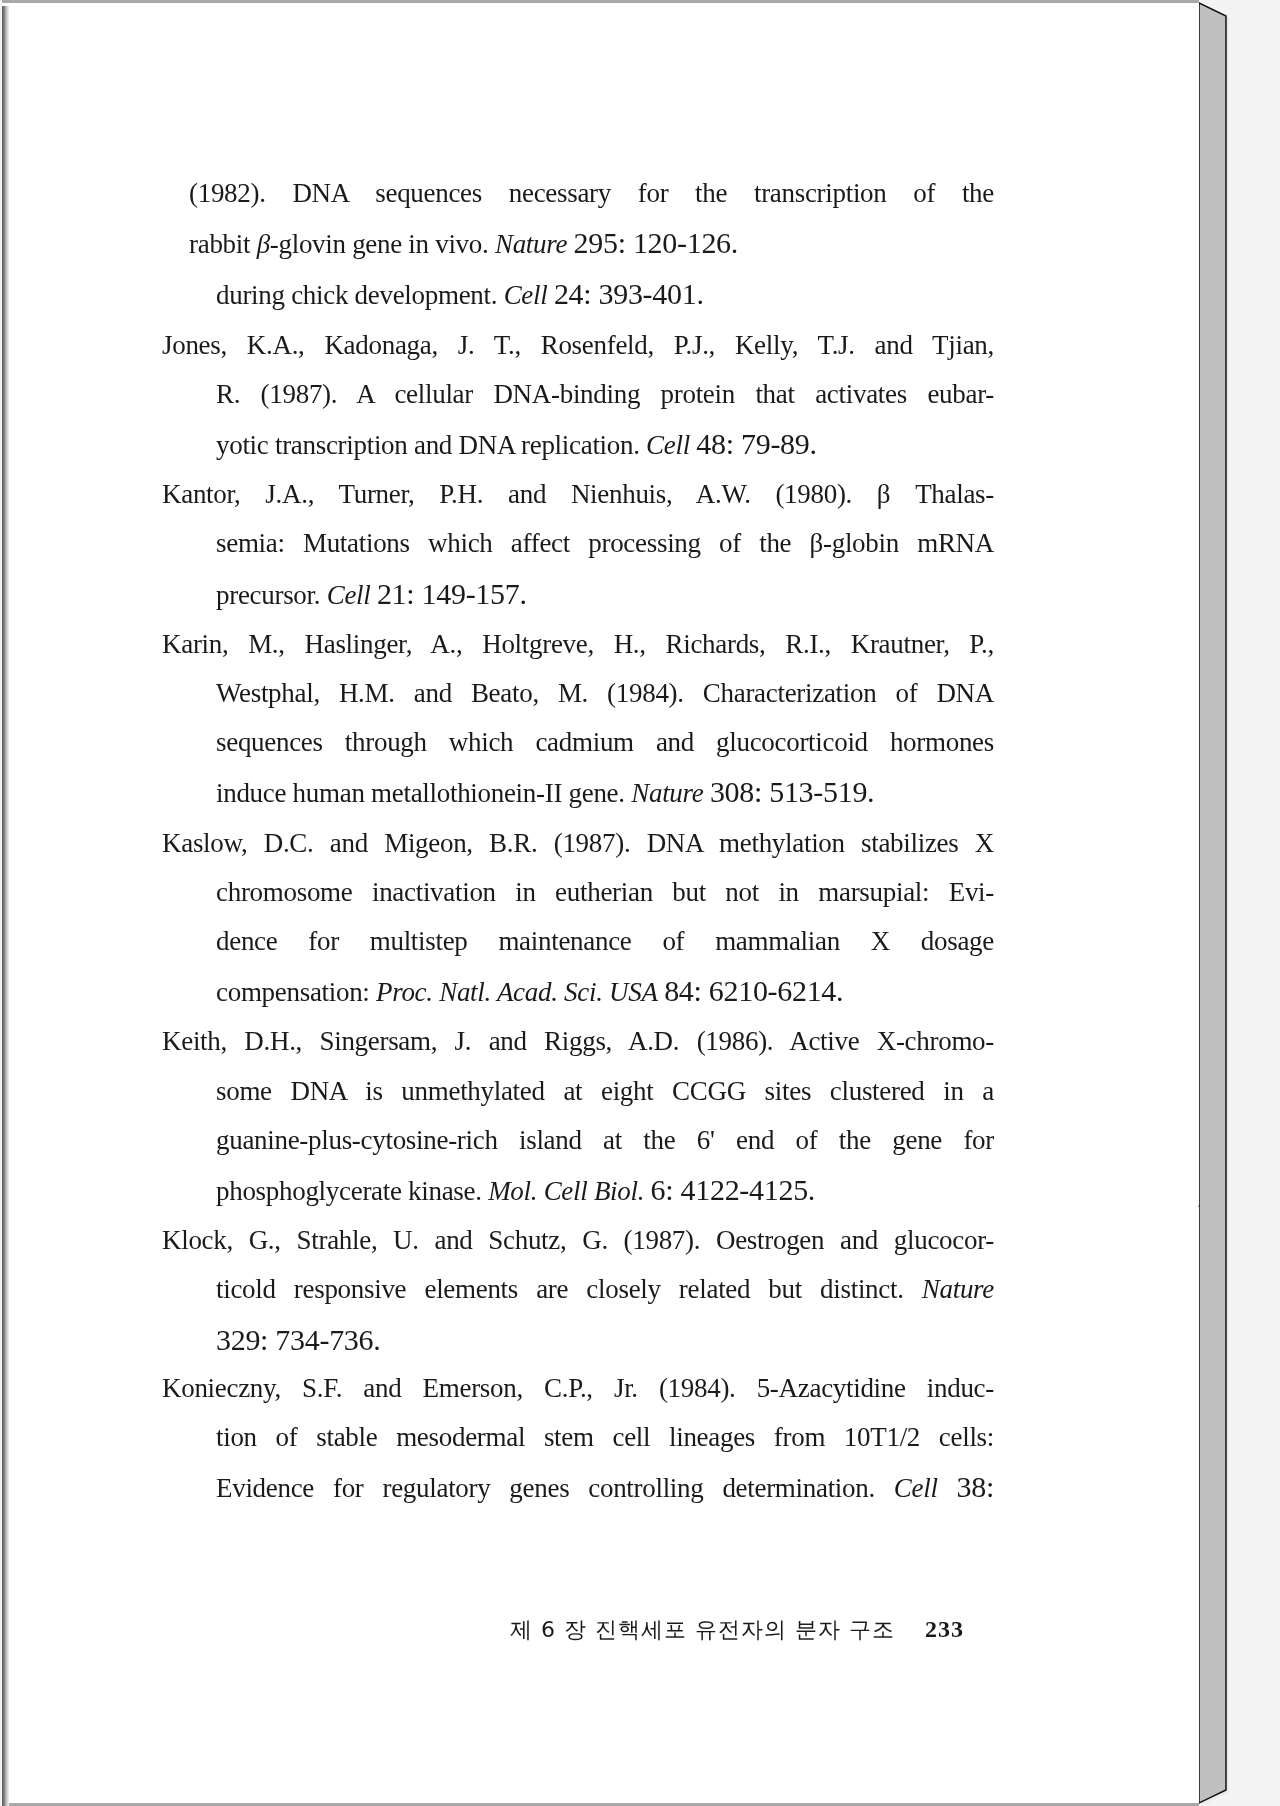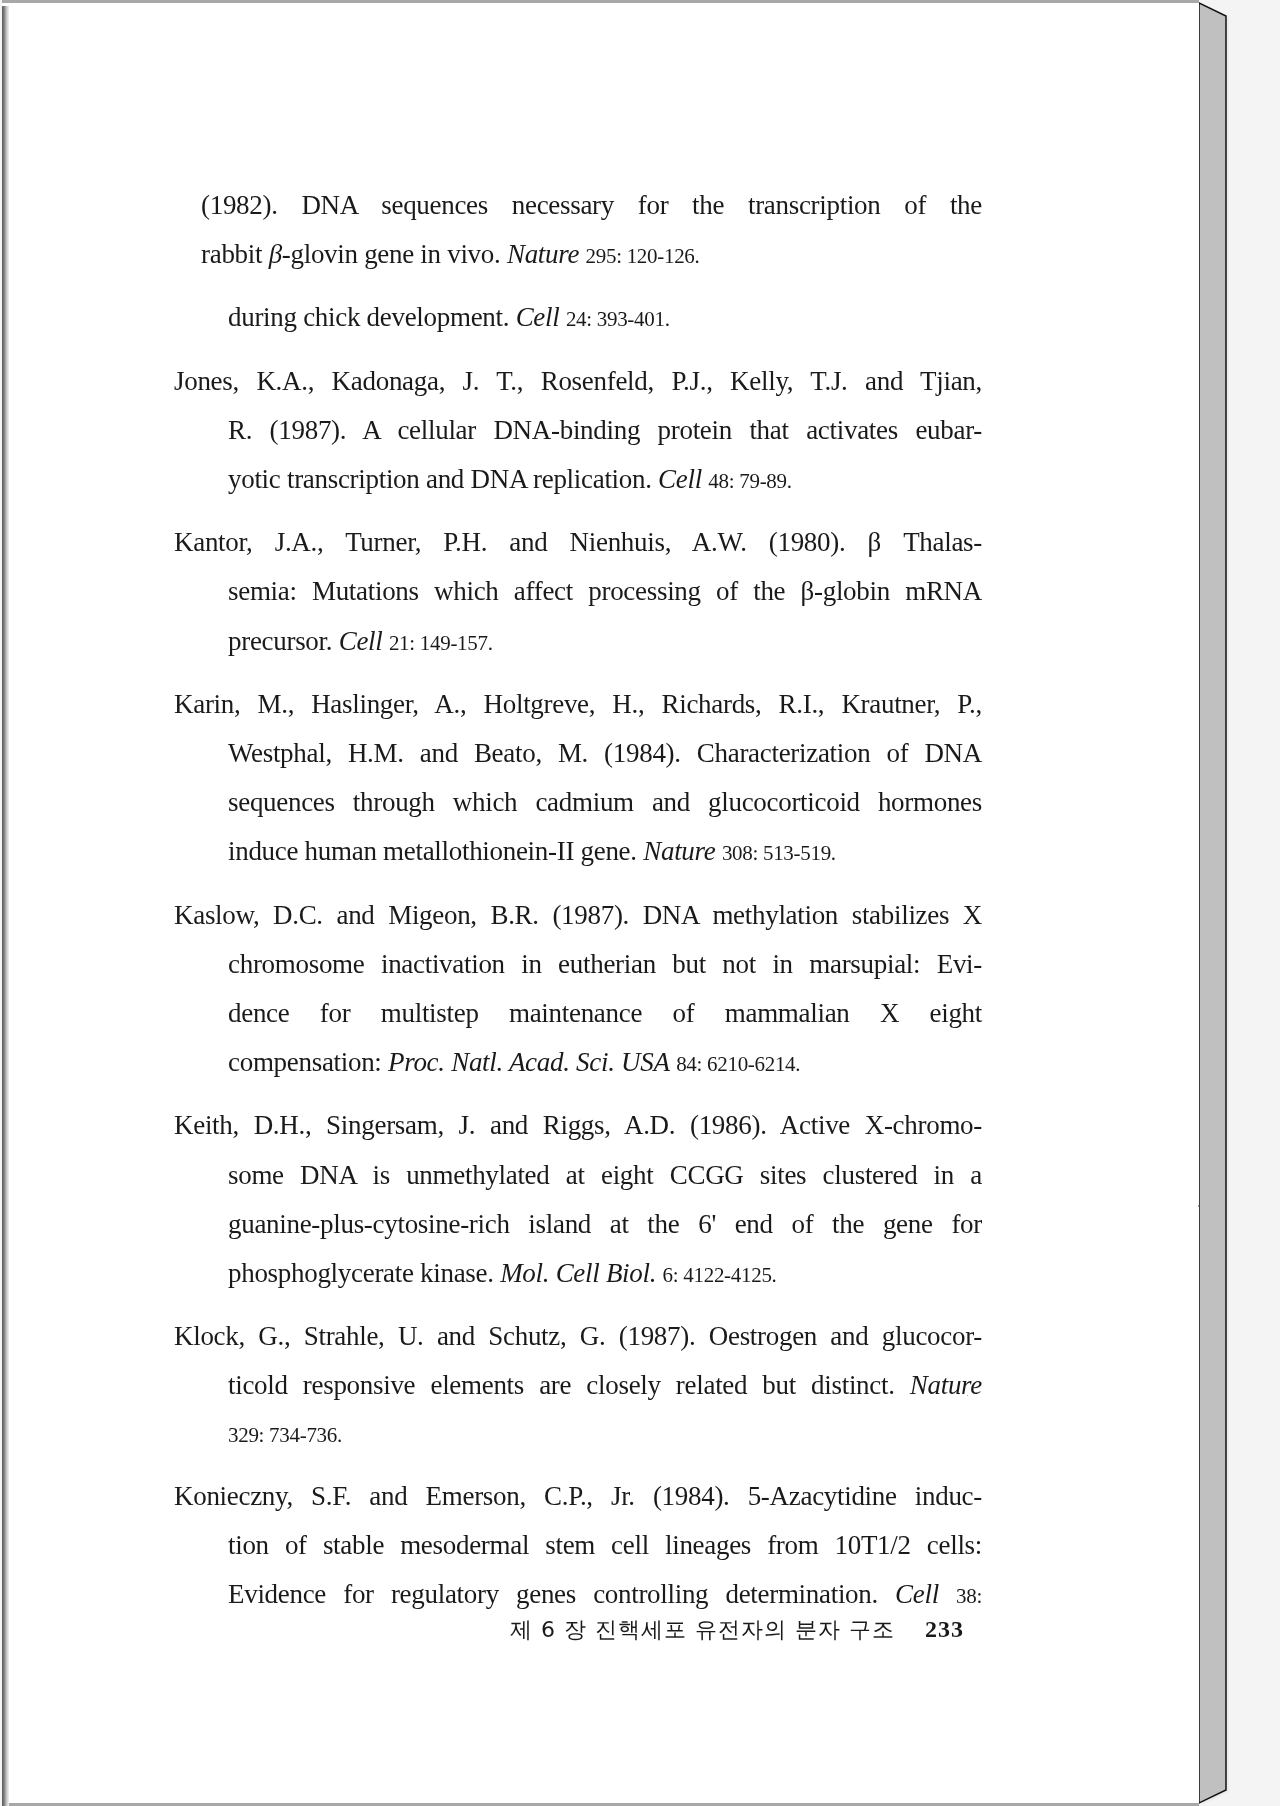--- a/index.html
+++ b/index.html
@@ -47,32 +47,32 @@
     position: absolute;
     left: 160px;
     top: 166px;
     width: 832px;
     font-family: "Liberation Serif", "DejaVu Serif", serif;
     font-size: 27px;
     color: #1a1a1a;
     letter-spacing: -0.3px;
   }
   .ref {
-    margin: 12px;
+    margin: 0;
     padding-left: 27px;
     text-indent: -27px;
     line-height: 49.2px;
     text-align: justify;
   }
   .ref.cont {
     padding-left: 27px;
     text-indent: 0;
   }
   .ref .journal { font-style: italic; }
-  .ref .small { font-size: 21px; }
+  .ref .small { font-size: 30px; }
   .ref .greek { font-style: italic; }
   .line {
     display: block;
     text-align-last: justify;
     white-space: nowrap;
   }
   .line.last { text-align-last: left; }
   .footer {
     position: absolute;
     left: 508px;
@@ -120,21 +120,21 @@
       <p class="ref">
         <span class="line">Karin, M., Haslinger, A., Holtgreve, H., Richards, R.I., Krautner, P.,</span>
         <span class="line" style="padding-left:27px;text-indent:0">Westphal, H.M. and Beato, M. (1984). Characterization of DNA</span>
         <span class="line" style="padding-left:27px;text-indent:0">sequences through which cadmium and glucocorticoid hormones</span>
         <span class="line last" style="padding-left:27px;text-indent:0">induce human metallothionein-II gene. <span class="journal">Nature</span> <span class="small">308: 513-519.</span></span>
       </p>
 
       <p class="ref">
         <span class="line">Kaslow, D.C. and Migeon, B.R. (1987). DNA methylation stabilizes X</span>
         <span class="line" style="padding-left:27px;text-indent:0">chromosome inactivation in eutherian but not in marsupial: Evi-</span>
-        <span class="line" style="padding-left:27px;text-indent:0">dence for multistep maintenance of mammalian X eight</span>
+        <span class="line" style="padding-left:27px;text-indent:0">dence for multistep maintenance of mammalian X dosage</span>
         <span class="line last" style="padding-left:27px;text-indent:0">compensation: <span class="journal">Proc. Natl. Acad. Sci. USA</span> <span class="small">84: 6210-6214.</span></span>
       </p>
 
       <p class="ref">
         <span class="line">Keith, D.H., Singersam, J. and Riggs, A.D. (1986). Active X-chromo-</span>
         <span class="line" style="padding-left:27px;text-indent:0">some DNA is unmethylated at eight CCGG sites clustered in a</span>
         <span class="line" style="padding-left:27px;text-indent:0">guanine-plus-cytosine-rich island at the 6' end of the gene for</span>
         <span class="line last" style="padding-left:27px;text-indent:0">phosphoglycerate kinase. <span class="journal">Mol. Cell Biol.</span> <span class="small">6: 4122-4125.</span></span>
       </p>
 

